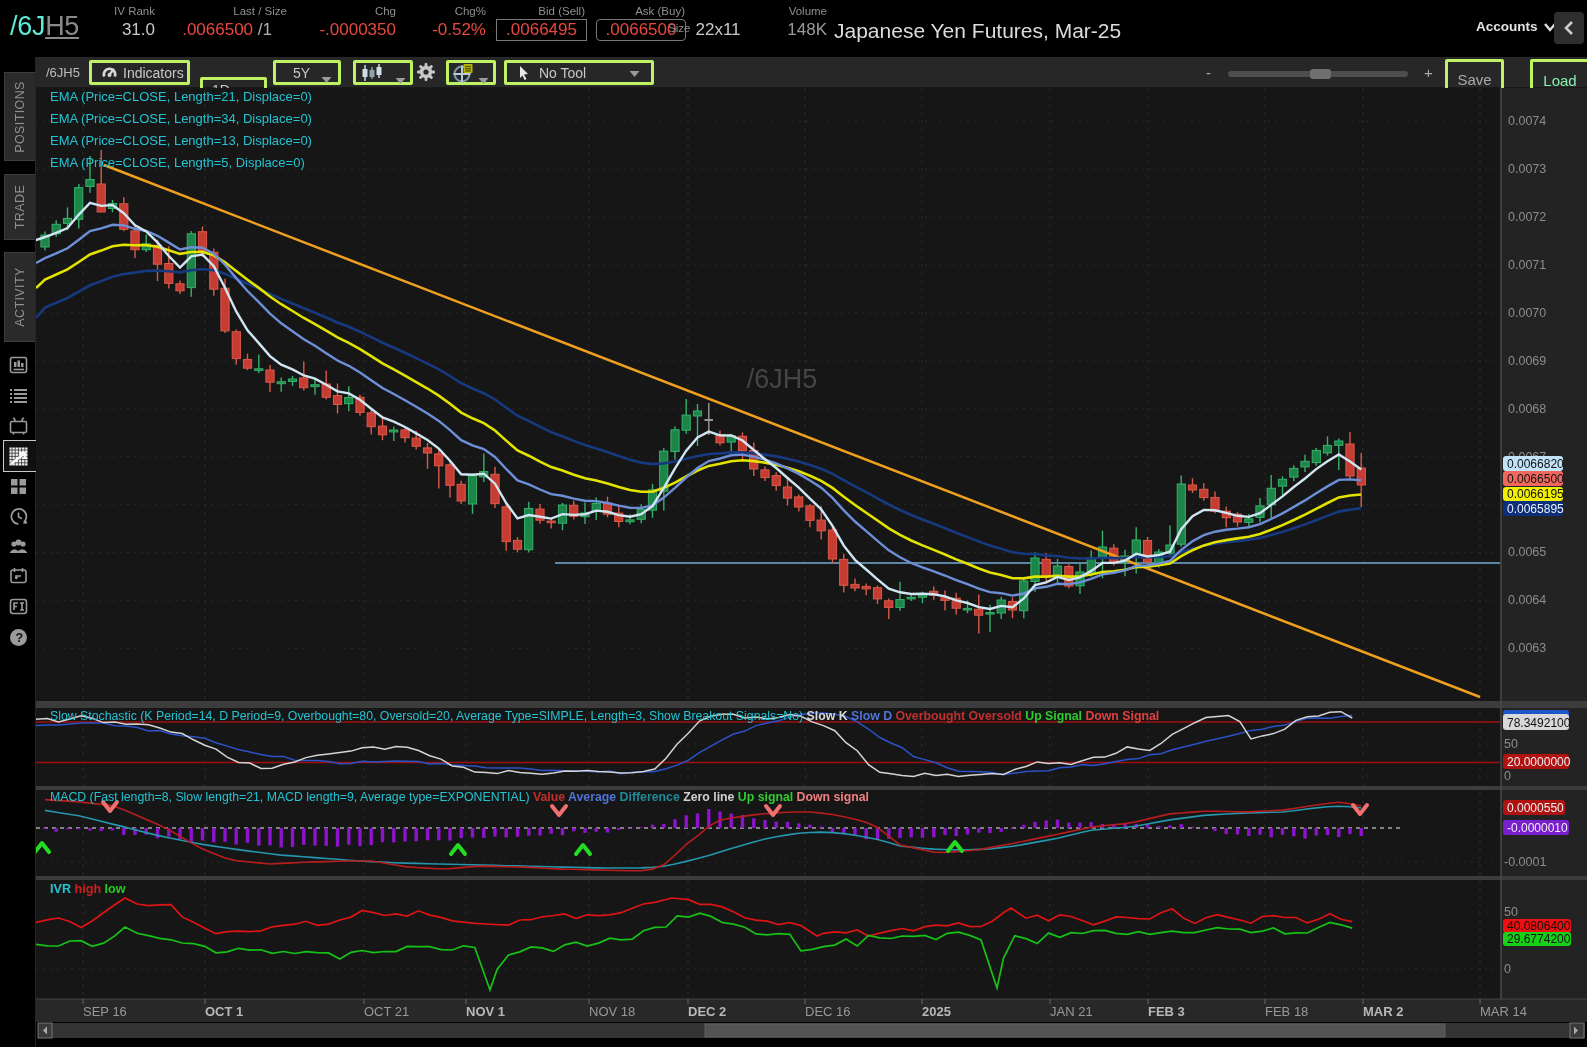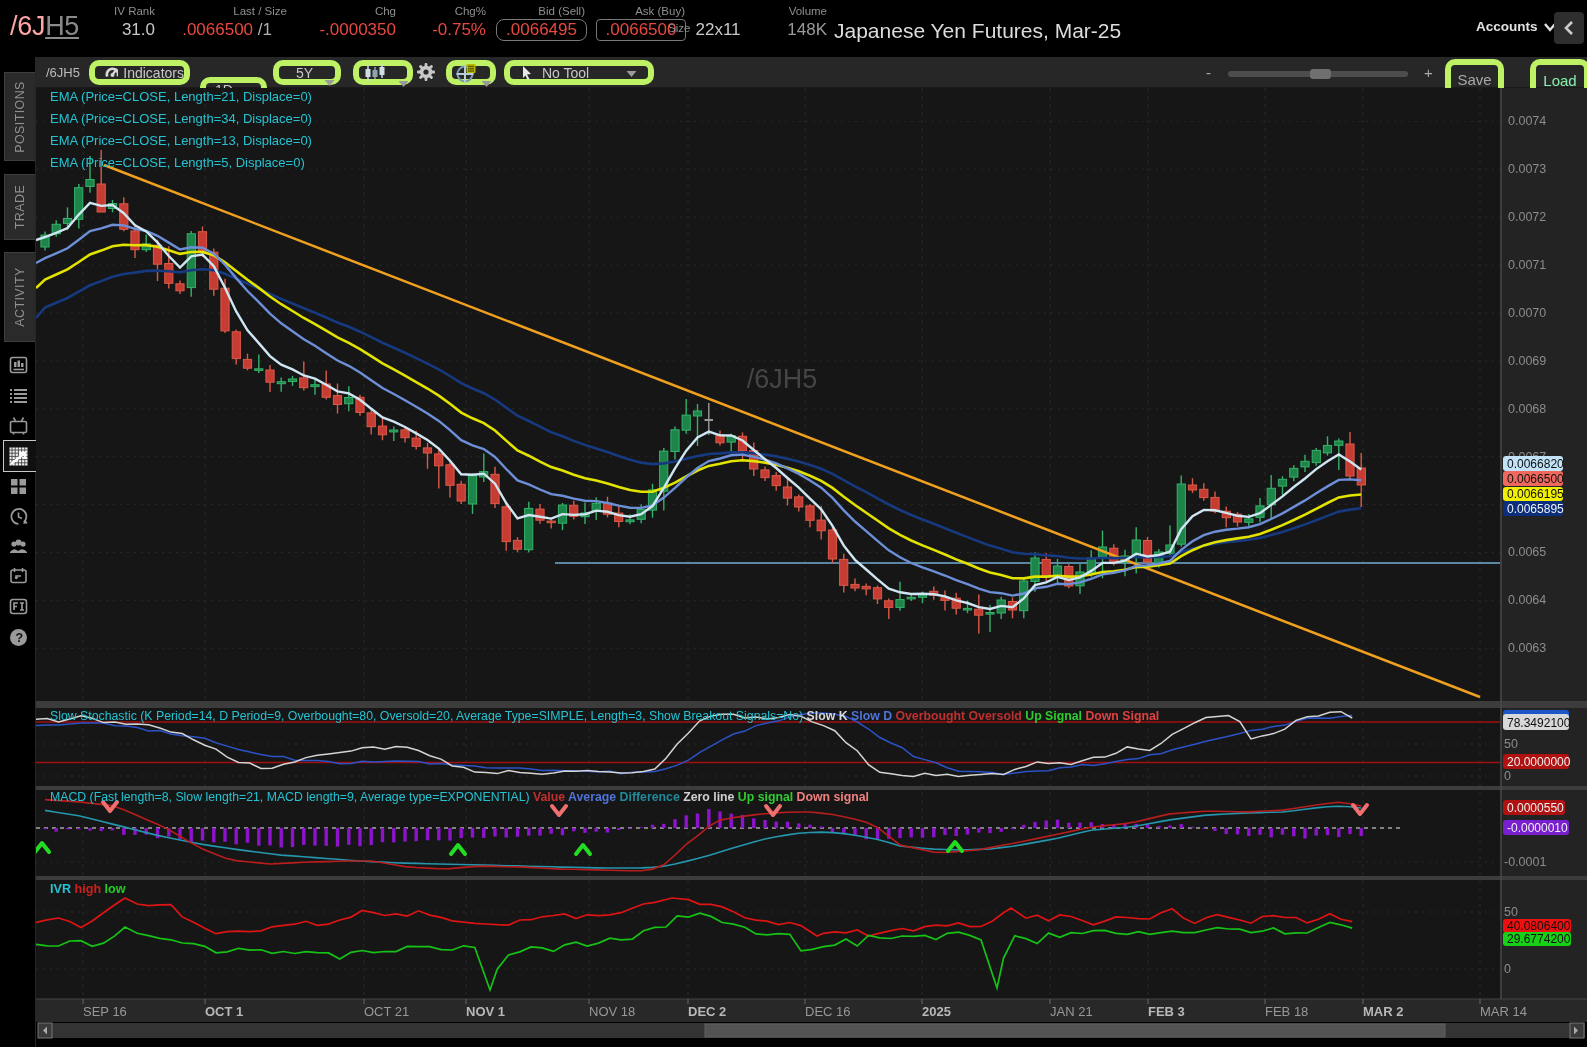--- a/index.html
+++ b/index.html
@@ -2,45 +2,45 @@
 <html><head><meta charset="utf-8">
 <style>
 * { margin:0; padding:0; box-sizing:border-box; }
 html,body { width:1587px; height:1047px; background:#000; overflow:hidden;
   font-family:"Liberation Sans", sans-serif; }
 #page { position:relative; width:1587px; height:1047px; }
 .abs { position:absolute; }
 .lbl { position:absolute; font-size:11.5px; color:#8f8f8f; }
 .val { position:absolute; font-size:17px; color:#c9c9c9; }
 .red { color:#e8483e; }
-.btn { position:absolute; border:6px solid #bef264; border-radius:10px; color:#c8c8c8;
+.btn { position:absolute; border:3px solid #bef264; border-radius:2px; color:#c8c8c8;
   font-size:14px; display:flex; align-items:center; }
 .tab { position:absolute; left:4px; width:31px; background:#2a2a2a;
   border:1px solid #3e3e3e; border-right:none; }
 .tab span { position:absolute; left:50%; top:50%;
   transform:translate(-50%,-50%) rotate(-90deg); white-space:nowrap;
   font-size:12.5px; color:#909090; letter-spacing:0.4px; }
 </style></head>
 <body>
 <div id="page">
 
 <div class="abs" style="left:0;top:0;width:1587px;height:57px;background:#000;">
   <div class="abs" style="left:10px;top:11px;font-size:27px;font-weight:400;letter-spacing:-0.3px;">
-    <span style="color:#fca5a5;">/6J</span><span style="color:#8a8a8a;text-decoration:underline;">H5</span>
+    <span style="color:#5eead4;">/6J</span><span style="color:#8a8a8a;text-decoration:underline;">H5</span>
   </div>
   <div class="lbl" style="left:55px;top:5px;width:100px;text-align:right;">IV Rank</div>
   <div class="val" style="left:55px;top:20px;width:100px;text-align:right;">31.0</div>
   <div class="lbl" style="left:187px;top:5px;width:100px;text-align:right;">Last / Size</div>
   <div class="val" style="left:152px;top:20px;width:120px;text-align:right;"><span class="red">.0066500</span> <span style="color:#b0b0b0;">/1</span></div>
   <div class="lbl" style="left:296px;top:5px;width:100px;text-align:right;">Chg</div>
   <div class="val red" style="left:296px;top:20px;width:100px;text-align:right;">-.0000350</div>
   <div class="lbl" style="left:386px;top:5px;width:100px;text-align:right;">Chg%</div>
-  <div class="val red" style="left:386px;top:20px;width:100px;text-align:right;">-0.75%</div>
+  <div class="val red" style="left:386px;top:20px;width:100px;text-align:right;">-0.52%</div>
   <div class="lbl" style="left:485px;top:5px;width:100px;text-align:right;">Bid (Sell)</div>
-  <div class="abs" style="left:496px;top:19px;width:91px;height:22px;border:1px solid #787878;border-radius:8px;
+  <div class="abs" style="left:496px;top:19px;width:91px;height:22px;border:1px solid #787878;border-radius:0;
        display:flex;align-items:center;justify-content:center;font-size:17px;color:#e8483e;">.0066495</div>
   <div class="lbl" style="left:585px;top:5px;width:100px;text-align:right;">Ask (Buy)</div>
   <div class="abs" style="left:596px;top:19px;width:90px;height:22px;border:1px solid #787878;border-radius:4px;
        display:flex;align-items:center;justify-content:center;font-size:17px;color:#e8483e;">.0066500</div>
   <div class="lbl" style="left:668px;top:22px;width:100px;text-align:left;">Size</div>
   <div class="val" style="left:668px;top:20px;width:100px;text-align:center;">22x11</div>
   <div class="lbl" style="left:727px;top:5px;width:100px;text-align:right;">Volume</div>
   <div class="val" style="left:727px;top:20px;width:100px;text-align:right;color:#9a9a9a;">148K</div>
   <div class="abs" style="left:834px;top:19px;font-size:21px;color:#dcdcdc;">Japanese Yen Futures, Mar-25</div>
   <div class="abs" style="left:1476px;top:19px;font-size:13.5px;font-weight:700;color:#e2e2e2;">Accounts</div>

